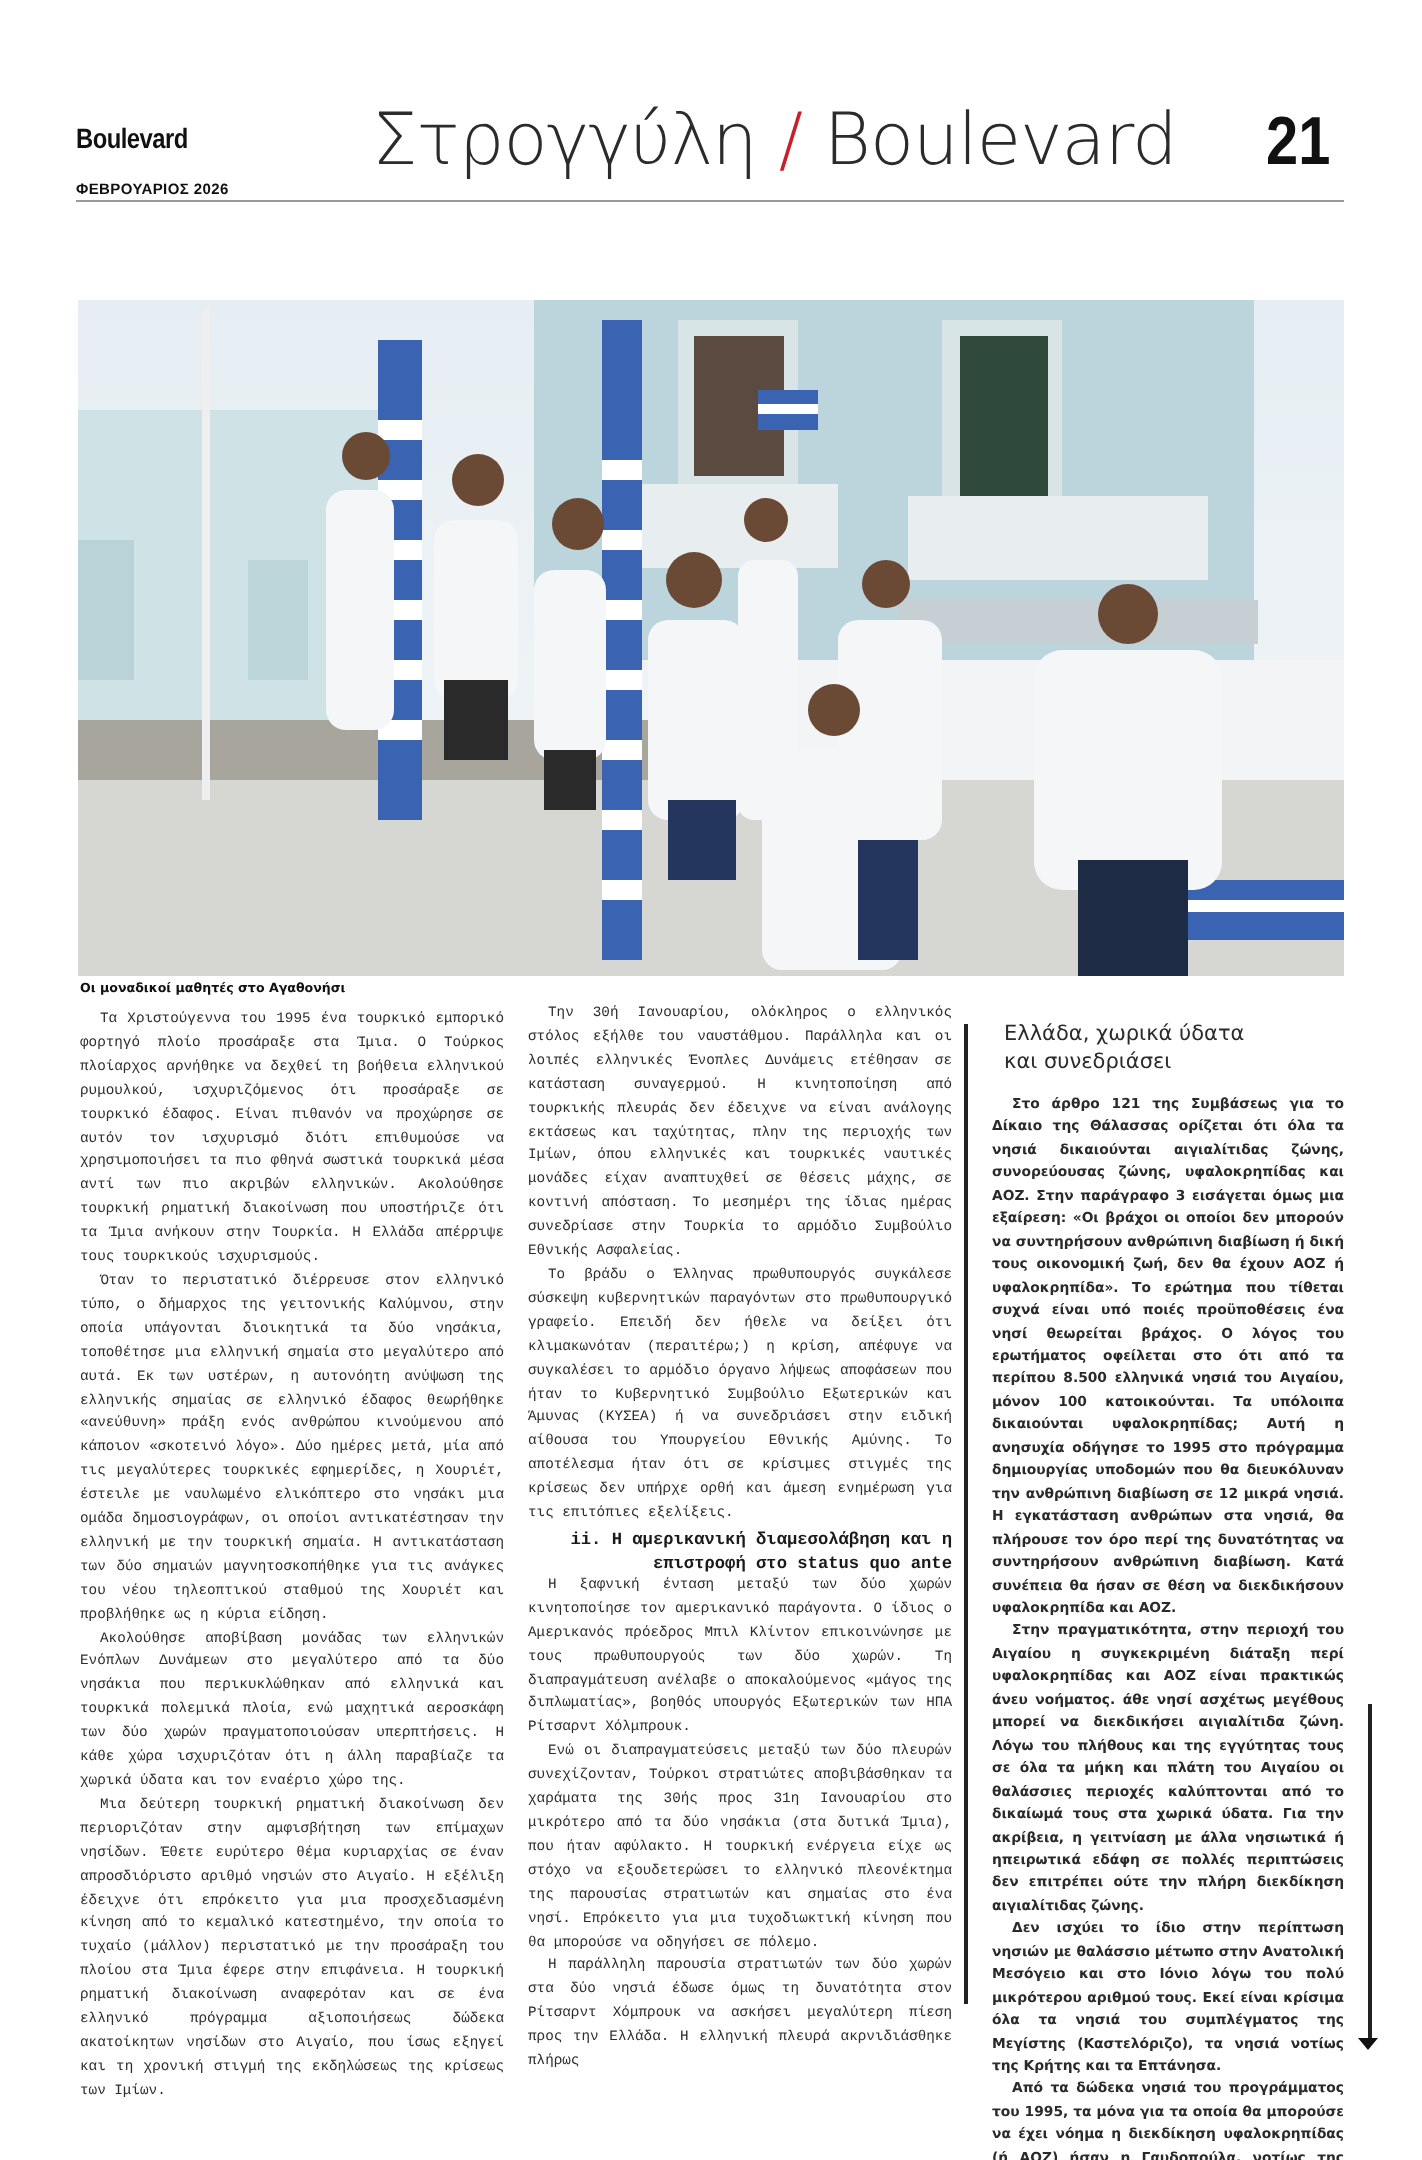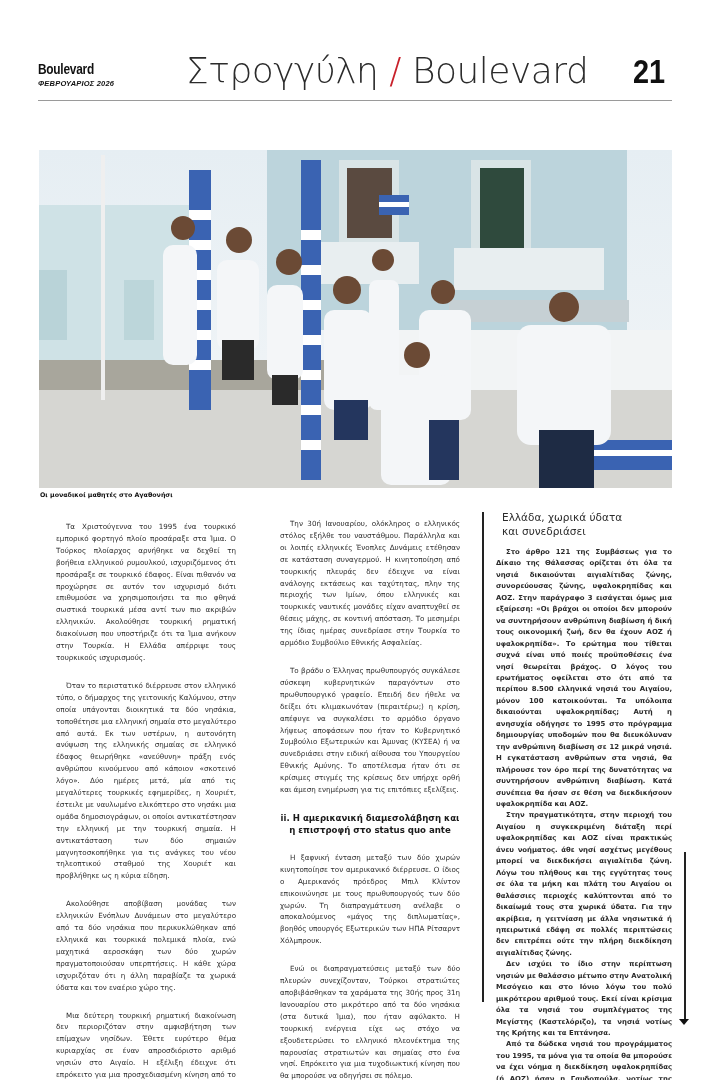--- a/index.html
+++ b/index.html
@@ -1,34 +1,34 @@
 <!DOCTYPE html>
 <html><head>
 <meta charset="utf-8">
 <style>
   html, body { margin: 0; padding: 0; background: #ffffff; }
   body { width: 711px; height: 1080px; position: relative; overflow: hidden; font-family: "DejaVu Sans", sans-serif; color: #2a2a2a; }
 
   .masthead { position: absolute; left: 38px; top: 62px; }
   .brand { font-family: "Liberation Sans", sans-serif; font-weight: bold; font-size: 14px; letter-spacing: -0.3px; color: #111; line-height: 14px; transform: scaleX(0.85); transform-origin: left; }
-  .issue { font-family: "Liberation Sans", sans-serif; font-weight: bold; font-size: 7.5px; color: #111; margin-top: 3px; letter-spacing: 0.2px; font-style: italic; }
+  .issue { font-family: "Liberation Sans", sans-serif; font-weight: bold; font-size: 7.5px; color: #111; margin-top: 14px; letter-spacing: 0.2px; }
   .section-title { position: absolute; left: 186px; top: 49px; font-family: "DejaVu Sans", sans-serif; font-weight: 200; font-size: 36px; color: #2b2b2b; letter-spacing: -0.5px; line-height: 44px; white-space: nowrap; }
   .section-title .slash { color: #c8202a; }
   .page-number { position: absolute; left: 633px; top: 52px; font-family: "Liberation Sans", sans-serif; font-weight: bold; font-size: 34px; color: #111; transform: scaleX(0.85); transform-origin: left; line-height: 38px; }
   .header-rule { position: absolute; left: 38px; top: 100px; width: 634px; height: 1px; background: #9a9a9a; }
 
   .photo { position: absolute; left: 39px; top: 150px; width: 633px; height: 338px; overflow: hidden; background: #dfe8ee; }
   .photo svg { width: 100%; height: 100%; display: block; }
   .caption { position: absolute; left: 40px; top: 491px; font-size: 6.3px; color: #111; font-weight: bold; }
 
   .col { position: absolute; top: 505px; font-size: 7.15px; line-height: 11.9px; color: #2c2c2c; text-align: justify; }
-  .col p { margin: 16px; text-indent: 10px; }
+  .col p { margin: 0; text-indent: 10px; font-family: Liberation Mono, monospace; }
   .col1 { left: 40px; width: 212px; }
   .col2 { left: 264px; width: 212px; top: 502px; }
-  .subhead { font-weight: bold; font-size: 8.6px; line-height: 12px; color: #1a1a1a; margin: 11px 0 0 0; text-indent: 0 !important; text-align: center; }
+  .subhead { font-weight: bold; font-size: 8.6px; line-height: 12px; color: #1a1a1a; margin: 11px 0 0 0; text-indent: 0 !important; text-align: right; }
 
   .sidebar-rule { position: absolute; left: 482px; top: 512px; width: 2px; height: 490px; background: #222; }
   .sidebar-title { position: absolute; left: 502px; top: 510px; font-size: 10.5px; line-height: 14px; color: #2b2b2b; font-weight: normal; }
   .sidebar-body { position: absolute; left: 496px; top: 547px; width: 176px; font-size: 6.9px; line-height: 11.45px; font-weight: bold; color: #2a2a2a; text-align: justify; }
   .sidebar-body p { margin: 0; text-indent: 10px; }
   .right-rule { position: absolute; left: 684px; top: 852px; width: 1.5px; height: 170px; background: #222; }
   .arrow { position: absolute; left: 679px; top: 1019px; width: 0; height: 0; border-left: 5px solid transparent; border-right: 5px solid transparent; border-top: 6px solid #111; }
 </style>
 </head>
 <body>
@@ -134,22 +134,23 @@
   <p>Τα Χριστούγεννα του 1995 ένα τουρκικό εμπορικό φορτηγό πλοίο προσάραξε στα Ίμια. Ο Τούρκος πλοίαρχος αρνήθηκε να δεχθεί τη βοήθεια ελληνικού ρυμουλκού, ισχυριζόμενος ότι προσάραξε σε τουρκικό έδαφος. Είναι πιθανόν να προχώρησε σε αυτόν τον ισχυρισμό διότι επιθυμούσε να χρησιμοποιήσει τα πιο φθηνά σωστικά τουρκικά μέσα αντί των πιο ακριβών ελληνικών. Ακολούθησε τουρκική ρηματική διακοίνωση που υποστήριζε ότι τα Ίμια ανήκουν στην Τουρκία.  Η Ελλάδα απέρριψε τους τουρκικούς ισχυρισμούς.</p>
   <p>Όταν το περιστατικό διέρρευσε στον ελληνικό τύπο, ο δήμαρχος της γειτονικής Καλύμνου, στην οποία υπάγονται διοικητικά τα δύο νησάκια, τοποθέτησε μια ελληνική σημαία στο μεγαλύτερο από αυτά. Εκ των υστέρων, η αυτονόητη ανύψωση της ελληνικής σημαίας σε ελληνικό έδαφος θεωρήθηκε «ανεύθυνη» πράξη ενός ανθρώπου κινούμενου από κάποιον «σκοτεινό λόγο». Δύο ημέρες μετά, μία από τις μεγαλύτερες τουρκικές εφημερίδες, η Χουριέτ, έστειλε με ναυλωμένο ελικόπτερο στο νησάκι μια ομάδα δημοσιογράφων, οι οποίοι αντικατέστησαν την ελληνική με την τουρκική σημαία. Η αντικατάσταση των δύο σημαιών μαγνητοσκοπήθηκε για τις ανάγκες του νέου τηλεοπτικού σταθμού της Χουριέτ και προβλήθηκε ως η κύρια είδηση.</p>
   <p>Ακολούθησε αποβίβαση μονάδας των ελληνικών Ενόπλων Δυνάμεων στο μεγαλύτερο από τα δύο νησάκια που περικυκλώθηκαν από ελληνικά και τουρκικά πολεμικά πλοία, ενώ μαχητικά αεροσκάφη των δύο χωρών πραγματοποιούσαν υπερπτήσεις. Η κάθε χώρα ισχυριζόταν ότι η άλλη παραβίαζε τα χωρικά ύδατα και τον εναέριο χώρο της.</p>
   <p>Μια δεύτερη τουρκική ρηματική διακοίνωση δεν περιοριζόταν στην αμφισβήτηση των επίμαχων νησίδων. Έθετε ευρύτερο θέμα κυριαρχίας σε έναν απροσδιόριστο αριθμό νησιών στο Αιγαίο. Η εξέλιξη έδειχνε ότι επρόκειτο για μια προσχεδιασμένη κίνηση από το κεμαλικό κατεστημένο, την οποία το τυχαίο (μάλλον) περιστατικό με την προσάραξη του πλοίου στα Ίμια έφερε στην επιφάνεια. Η τουρκική ρηματική διακοίνωση αναφερόταν και σε ένα ελληνικό πρόγραμμα αξιοποιήσεως δώδεκα ακατοίκητων νησίδων στο Αιγαίο, που ίσως εξηγεί και τη χρονική στιγμή της εκδηλώσεως της κρίσεως των Ιμίων.</p>
 </div>
 
 <div class="col col2">
   <p>Την 30ή Ιανουαρίου, ολόκληρος ο ελληνικός στόλος εξήλθε του ναυστάθμου. Παράλληλα και οι λοιπές ελληνικές Ένοπλες Δυνάμεις ετέθησαν σε κατάσταση συναγερμού. Η κινητοποίηση από τουρκικής πλευράς δεν έδειχνε να είναι ανάλογης εκτάσεως και ταχύτητας, πλην της περιοχής των Ιμίων, όπου ελληνικές και τουρκικές ναυτικές μονάδες είχαν αναπτυχθεί σε θέσεις μάχης, σε κοντινή απόσταση. Το μεσημέρι της ίδιας ημέρας συνεδρίασε στην Τουρκία το αρμόδιο Συμβούλιο Εθνικής Ασφαλείας.</p>
   <p>Το βράδυ ο Έλληνας πρωθυπουργός συγκάλεσε σύσκεψη κυβερνητικών παραγόντων στο πρωθυπουργικό γραφείο. Επειδή δεν ήθελε να δείξει ότι κλιμακωνόταν (περαιτέρω;) η κρίση, απέφυγε να συγκαλέσει το αρμόδιο όργανο λήψεως αποφάσεων που ήταν το Κυβερνητικό Συμβούλιο Εξωτερικών και Άμυνας (ΚΥΣΕΑ) ή να συνεδριάσει στην ειδική αίθουσα του Υπουργείου Εθνικής Αμύνης. Το αποτέλεσμα ήταν ότι σε κρίσιμες στιγμές της κρίσεως δεν υπήρχε ορθή και άμεση ενημέρωση για τις επιτόπιες εξελίξεις.</p>
   <p class="subhead">ii. Η αμερικανική διαμεσολάβηση και η επιστροφή στο status quo ante</p>
-  <p>Η ξαφνική ένταση μεταξύ των δύο χωρών κινητοποίησε τον αμερικανικό διέρρευσε. Ο ίδιος ο Αμερικανός πρόεδρος Μπιλ Κλίντον επικοινώνησε με τους πρωθυπουργούς των δύο χωρών. Τη διαπραγμάτευση ανέλαβε ο αποκαλούμενος «μάγος της διπλωματίας», βοηθός υπουργός Εξωτερικών των ΗΠΑ Ρίτσαρντ Χόλμπρουκ.</p>
+  <p>Η ξαφνική ένταση μεταξύ των δύο χωρών κινητοποίησε τον αμερικανικό παράγοντα. Ο ίδιος ο Αμερικανός πρόεδρος Μπιλ Κλίντον επικοινώνησε με τους πρωθυπουργούς των δύο χωρών. Τη διαπραγμάτευση ανέλαβε ο αποκαλούμενος «μάγος της διπλωματίας», βοηθός υπουργός Εξωτερικών των ΗΠΑ Ρίτσαρντ Χόλμπρουκ.</p>
   <p>Ενώ οι διαπραγματεύσεις μεταξύ των δύο πλευρών συνεχίζονταν, Τούρκοι στρατιώτες αποβιβάσθηκαν τα χαράματα της 30ής προς 31η Ιανουαρίου στο μικρότερο από τα δύο νησάκια (στα δυτικά Ίμια), που ήταν αφύλακτο. Η τουρκική ενέργεια είχε ως στόχο να εξουδετερώσει το ελληνικό πλεονέκτημα της παρουσίας στρατιωτών και σημαίας στο ένα νησί. Επρόκειτο για μια τυχοδιωκτική κίνηση που θα μπορούσε να οδηγήσει σε πόλεμο.</p>
+  <p>Η παράλληλη παρουσία στρατιωτών των δύο χωρών στα δύο νησιά έδωσε όμως τη δυνατότητα στον Ρίτσαρντ Χόμπρουκ να ασκήσει μεγαλύτερη πίεση προς την Ελλάδα. Η ελληνική πλευρά ακρνιδιάσθηκε πλήρως</p>
 </div>
 
 <div class="sidebar-rule"></div>
 <div class="sidebar-title">
   <div>Ελλάδα, χωρικά ύδατα</div>
   <div>και συνεδριάσει</div>
 </div>
 <div class="sidebar-body">
   <p>Στο άρθρο 121 της Συμβάσεως για το Δίκαιο της Θάλασσας ορίζεται ότι όλα τα νησιά δικαιούνται αιγιαλίτιδας ζώνης, συνορεύουσας ζώνης, υφαλοκρηπίδας και ΑΟΖ. Στην παράγραφο 3 εισάγεται όμως μια εξαίρεση: «Οι βράχοι οι οποίοι δεν μπορούν να συντηρήσουν ανθρώπινη διαβίωση ή δική τους οικονομική ζωή, δεν θα έχουν ΑΟΖ ή υφαλοκρηπίδα». Το ερώτημα που τίθεται συχνά είναι υπό ποιές προϋποθέσεις ένα νησί θεωρείται βράχος. Ο λόγος του ερωτήματος οφείλεται στο ότι από τα περίπου 8.500 ελληνικά νησιά του Αιγαίου, μόνον 100 κατοικούνται. Τα υπόλοιπα δικαιούνται υφαλοκρηπίδας; Αυτή η ανησυχία οδήγησε το 1995 στο πρόγραμμα δημιουργίας υποδομών που θα διευκόλυναν την ανθρώπινη διαβίωση σε 12 μικρά νησιά. Η εγκατάσταση ανθρώπων στα νησιά, θα πλήρουσε τον όρο περί της δυνατότητας να συντηρήσουν ανθρώπινη διαβίωση. Κατά συνέπεια θα ήσαν σε θέση να διεκδικήσουν υφαλοκρηπίδα και ΑΟΖ.</p>
   <p>Στην πραγματικότητα, στην περιοχή του Αιγαίου η συγκεκριμένη διάταξη περί υφαλοκρηπίδας και ΑΟΖ είναι πρακτικώς άνευ νοήματος. άθε νησί ασχέτως μεγέθους μπορεί να διεκδικήσει αιγιαλίτιδα ζώνη. Λόγω του πλήθους και της εγγύτητας τους σε όλα τα μήκη και πλάτη του Αιγαίου οι θαλάσσιες περιοχές καλύπτονται από το δικαίωμά τους στα χωρικά ύδατα. Για την ακρίβεια, η γειτνίαση με άλλα νησιωτικά ή ηπειρωτικά εδάφη σε πολλές περιπτώσεις δεν επιτρέπει ούτε την πλήρη διεκδίκηση αιγιαλίτιδας ζώνης.</p>

